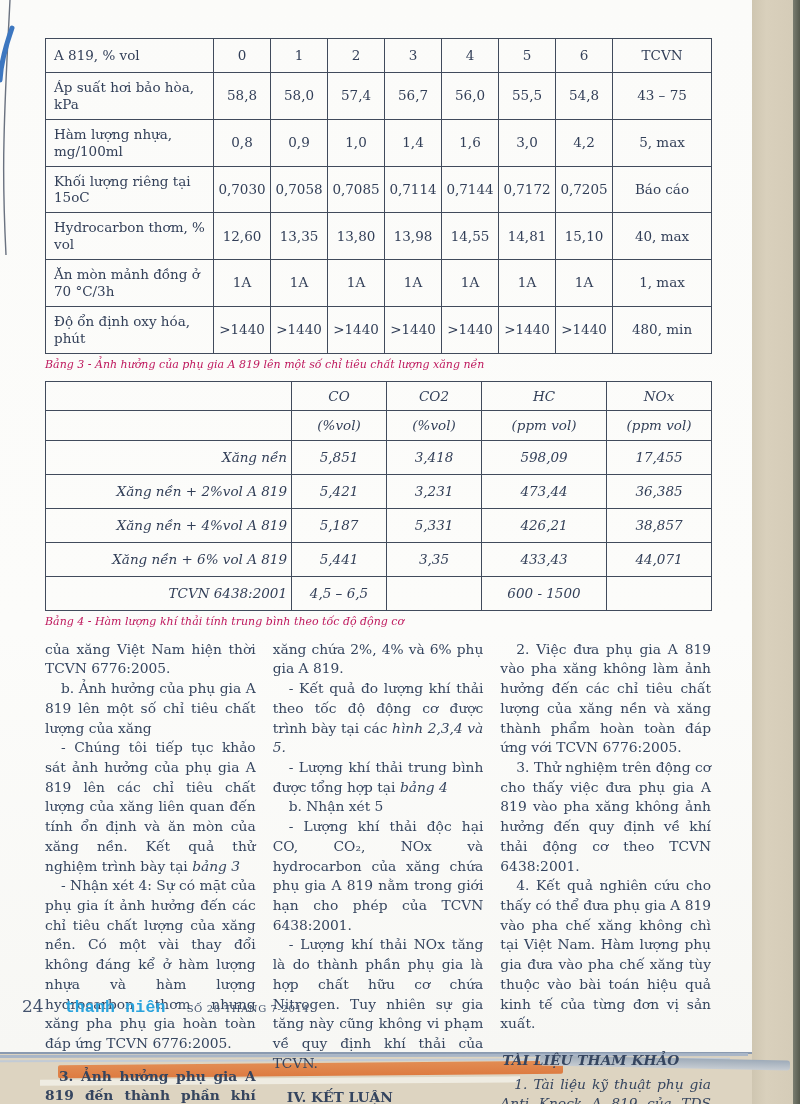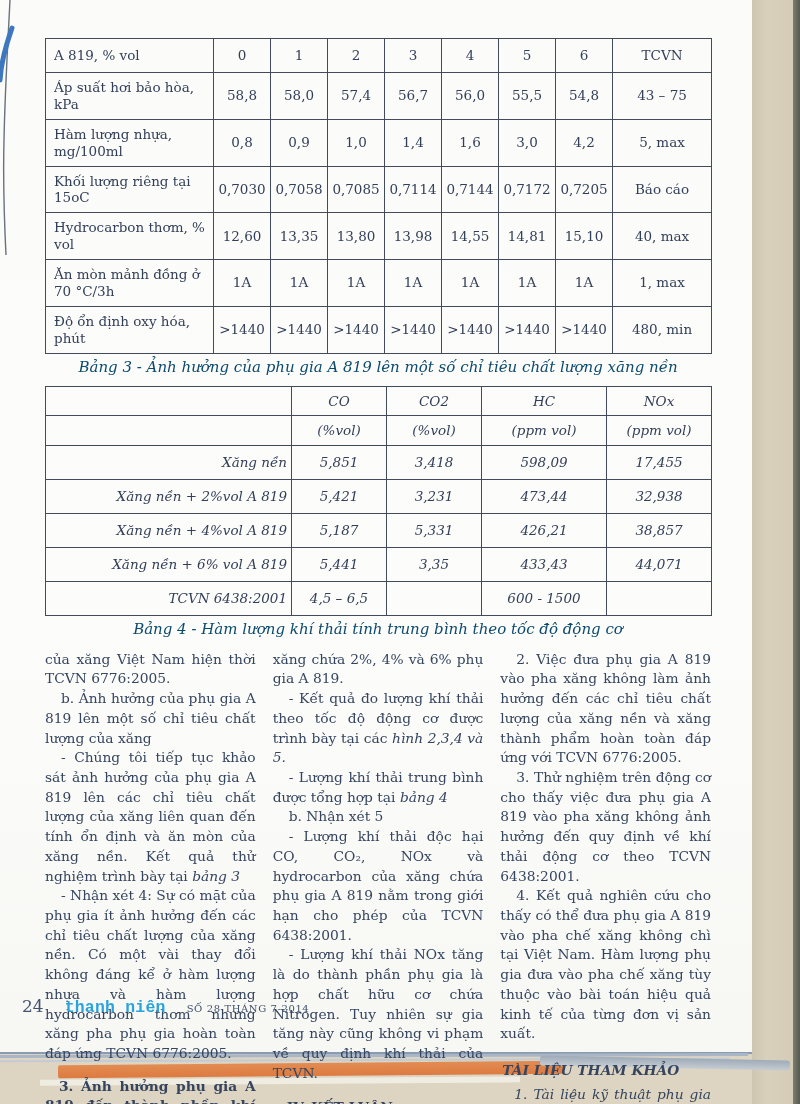--- a/index.html
+++ b/index.html
@@ -47,21 +47,21 @@
   }
   table{border-collapse:collapse;table-layout:fixed;width:666px;color:#323f58;}
   td{border:1px solid #414b5c;font-size:13.5px;line-height:1.25;padding:6px 4px;vertical-align:middle;}
   .t3 td.lbl{text-align:left;padding-left:8px;}
   td.val{text-align:center;}
   .t3 tr td{height:21px;}
   .t4 td{padding:8px 4px;font-style:italic;}
   .t4 td.lbl{text-align:right;padding-left:8px;}
   .t4 .hdr td{padding:6px 4px;}
   .caption{
-    font-style:italic;text-align:center;font-size:15px;color:#0c4a6e;
+    font-style:italic;text-align:left;font-size:11px;color:#be185d;
     margin:4px 0 10px 0;
   }
   .cols{
     display:flex;gap:17px;margin-top:12px;
     font-size:13.8px;line-height:1.43;text-align:justify;
   }
   .col{flex:1;min-width:0;}
   .col p{margin:0;}
   .b-cont{text-indent:0;}
   .b-p{text-indent:16px;}
@@ -220,21 +220,21 @@
           <td class="val">5,851</td>
           <td class="val">3,418</td>
           <td class="val">598,09</td>
           <td class="val">17,455</td>
         </tr>
         <tr>
           <td class="lbl">Xăng nền + 2%vol A 819</td>
           <td class="val">5,421</td>
           <td class="val">3,231</td>
           <td class="val">473,44</td>
-          <td class="val">32,938</td>
+          <td class="val">36,385</td>
         </tr>
         <tr>
           <td class="lbl">Xăng nền + 4%vol A 819</td>
           <td class="val">5,187</td>
           <td class="val">5,331</td>
           <td class="val">426,21</td>
           <td class="val">38,857</td>
         </tr>
         <tr>
           <td class="lbl">Xăng nền + 6% vol A 819</td>

